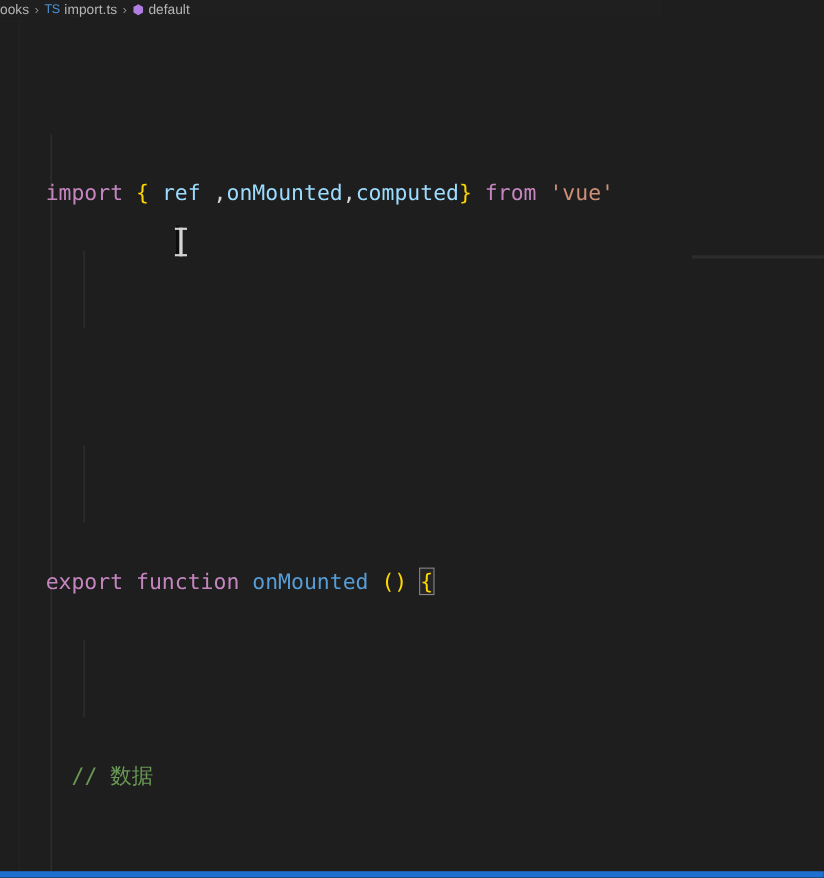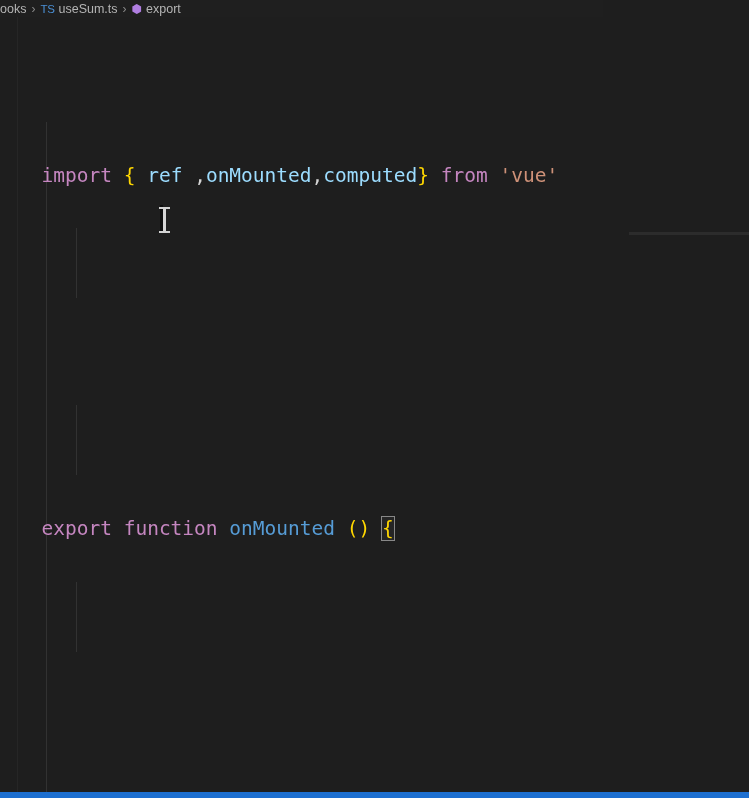--- a/index.html
+++ b/index.html
@@ -163,26 +163,26 @@
 
 <div id="app">
 
   <div class="breadcrumb">
     <span class="bc-seg">
       <span class="bc-text">ooks</span>
     </span>
     <span class="bc-sep">›</span>
     <span class="bc-seg">
       <span class="bc-ts">TS</span>
-      <span class="bc-text">useSum.ts</span>
+      <span class="bc-text">import.ts</span>
     </span>
     <span class="bc-sep">›</span>
     <span class="bc-seg">
       <span class="bc-cube">⬢</span>
-      <span class="bc-text">export</span>
+      <span class="bc-text">default</span>
     </span>
   </div>
 
   <div class="editor">
     <div class="gutter"></div>
     <div class="gutter-edge"></div>
 
     <div class="guide" style="left:46px; top:105px; height:670px;"></div>
     <div class="guide" style="left:76px; top:211px; height:70px;"></div>
     <div class="guide" style="left:76px; top:388px; height:70px;"></div>
@@ -195,20 +195,21 @@
       
       <div class="line"><span class="t-plain">  </span><span class="t-kw">import</span><span class="t-plain"> </span><span class="b-yellow">{</span><span class="t-ident"> ref </span><span class="t-plain">,</span><span class="t-ident">onMounted</span><span class="t-plain">,</span><span class="t-ident">computed</span><span class="b-yellow">}</span><span class="t-plain"> </span><span class="t-kw">from</span><span class="t-plain"> </span><span class="t-str">'vue'</span></div>
 
       
       <div class="line"> </div>
 
       
       <div class="line"><span class="t-plain">  </span><span class="t-kw">export function</span><span class="t-plain"> </span><span class="t-kw2">onMounted</span><span class="t-plain"> </span><span class="b-yellow">()</span><span class="t-plain"> </span><span class="b-yellow bmatch">{</span></div>
 
       
+      <div class="line"><span class="t-plain">    </span><span class="t-cmt">// 数据</span></div>
 
       
       
 
       
       
 
       
       
 

